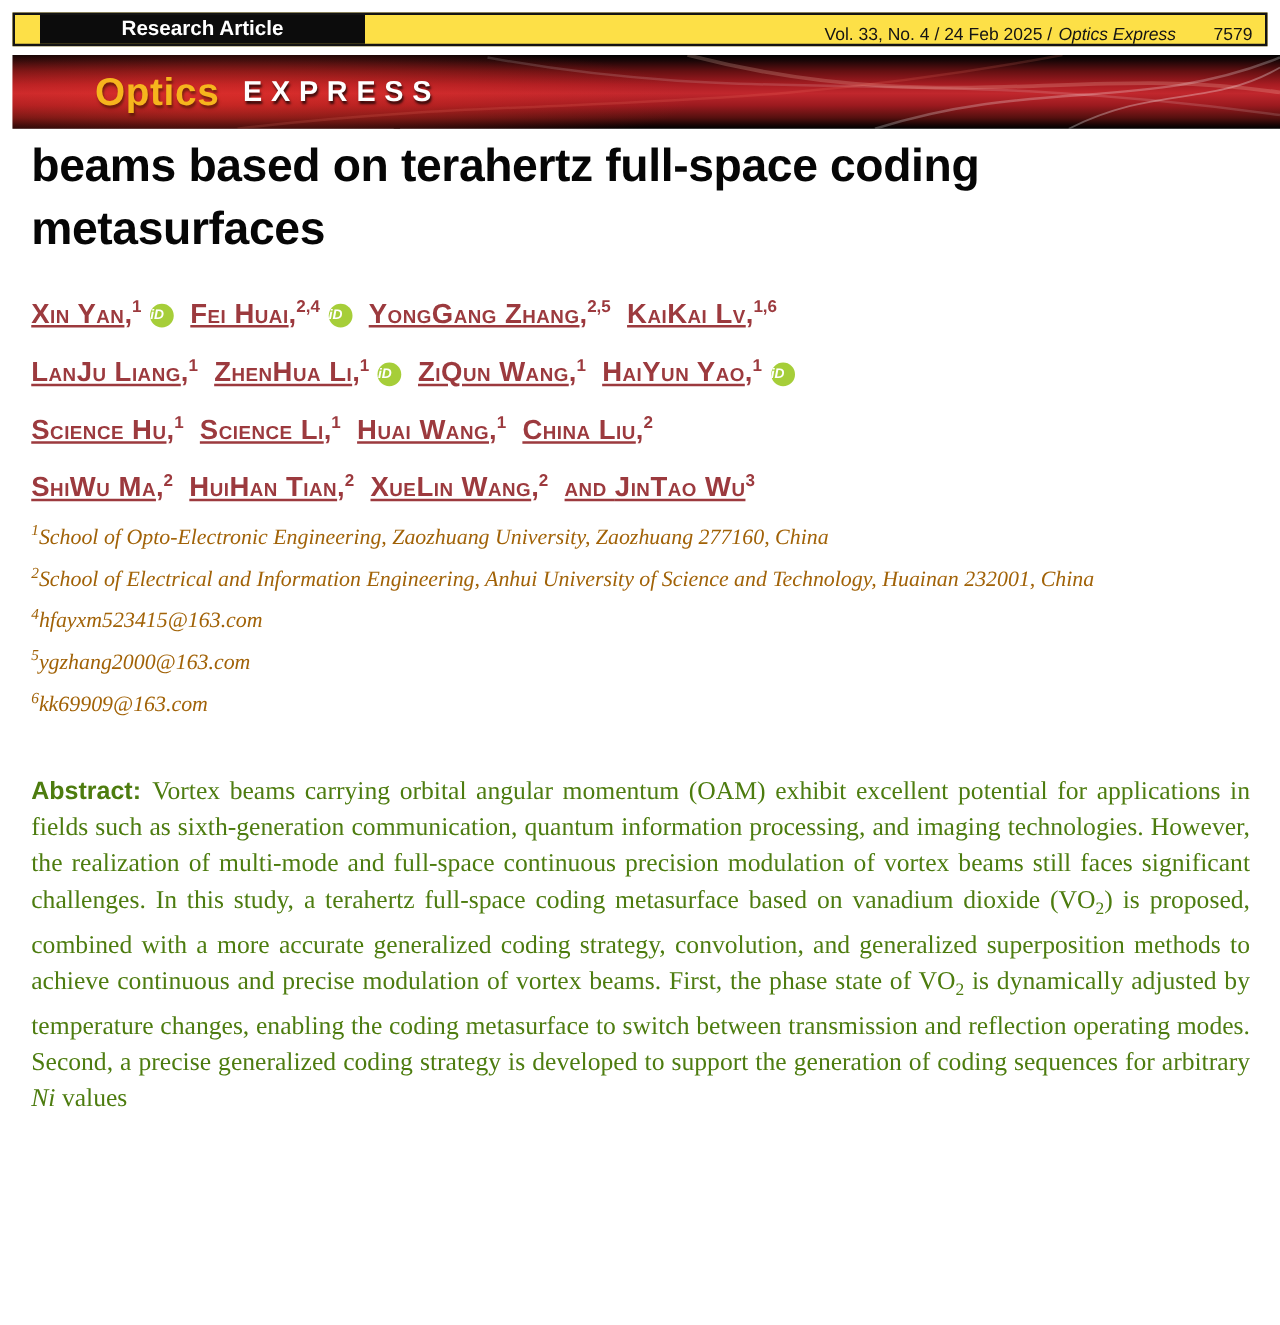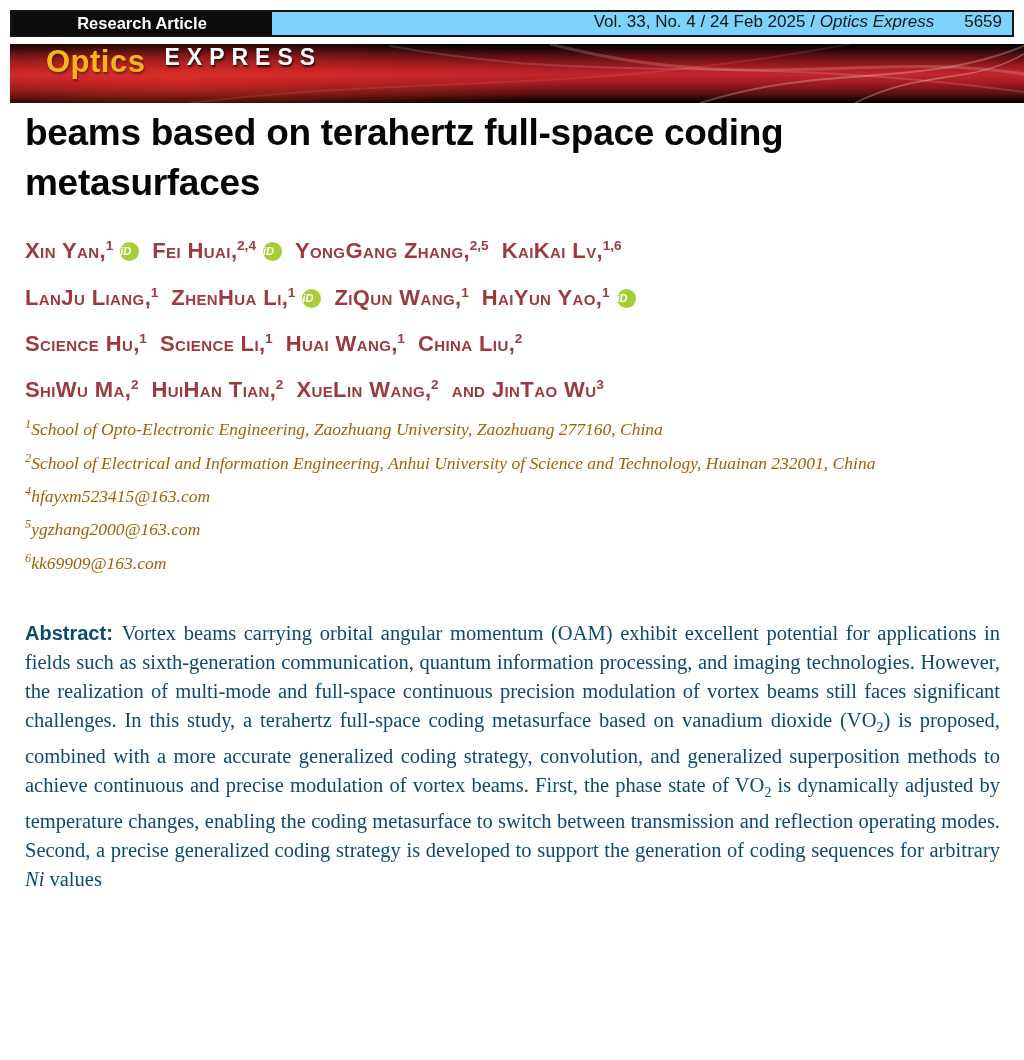--- a/index.html
+++ b/index.html
@@ -4,90 +4,90 @@
 <style>
   html,body{margin:0;padding:0;background:#e8e8e8;}
   .page{
     position:relative;width:1024px;height:1060px;margin:0 auto;
     background:#ffffff;overflow:hidden;
     font-family:"Liberation Sans",sans-serif;color:#111;
   }
   
   .strip{
     position:absolute;left:10px;right:10px;top:10px;height:27px;
-    border:2px solid #141414;box-sizing:border-box;display:flex;background:#7dd3fc;
+    border:2px solid #141414;box-sizing:border-box;display:flex;background:#fde047;padding-left:20px;
   }
   .article-type{
     background:#0c0c0c;color:#fff;font-weight:bold;font-size:16.5px;
     width:260px;text-align:center;line-height:23px;flex:0 0 auto;
   }
   .citation{
-    flex:1;display:flex;justify-content:flex-end;align-items:flex-start;
-    font-size:17px;color:#141414;padding-right:10px;white-space:nowrap;
+    flex:1;display:flex;justify-content:flex-end;align-items:flex-end;
+    font-size:14px;color:#141414;padding-right:10px;white-space:nowrap;
   }
   .journal-it{font-style:italic;margin-left:5px;}
   .pageno{margin-left:30px;}
   
   .banner{
     position:absolute;left:10px;right:0;top:44px;height:59px;overflow:hidden;
     background-image:
       radial-gradient(ellipse 520px 70px at 170px 60%, rgba(238,50,40,.55), rgba(238,50,40,0) 72%),
       linear-gradient(180deg,#000 0%,#1c0607 8%,#641012 22%,#a81c22 40%,var(--banner-red) 52%,#9c1a1f 68%,#55100f 85%,#170404 95%,#000 100%);
   }
   .streaks{position:absolute;inset:0;width:100%;height:100%;}
-  .logo-row{position:relative;height:100%;display:flex;align-items:flex-start;padding-left:36px;z-index:2;}
+  .logo-row{position:relative;height:100%;display:flex;align-items:center;padding-left:66px;z-index:2;}
   .logo-optics{
     color:var(--gold);font-size:31px;font-weight:bold;letter-spacing:.5px;
     text-shadow:1px 2px 2px rgba(70,25,0,.65);
   }
   .logo-express{
     color:#fff;font-size:23px;font-weight:bold;letter-spacing:7px;margin-left:19px;
     text-shadow:1px 2px 2px rgba(0,0,0,.75);
   }
   
   main{padding:0 24px 0 25px;}
   .title{
     margin:58px 0 0 0;max-width:900px;
     font-size:37px;line-height:50px;font-weight:bold;color:#060606;letter-spacing:-.3px;
   }
   
   .authors{margin-top:17px;color:var(--maroon);font-weight:bold;font-size:22px;}
   .author-line{line-height:41px;white-space:nowrap;}
   .author{margin-right:13px;}
-  .name{font-variant:small-caps;letter-spacing:.4px;}
+  .name{font-variant:small-caps;letter-spacing:.4px;text-decoration:underline;}
   .asup{font-size:.62em;letter-spacing:0;}
   .orcid{
     display:inline-block;width:19px;height:19px;border-radius:50%;
     background:var(--orcid);color:#fff;text-align:left;
     font:italic bold 11px/19px "Liberation Sans",sans-serif;
     margin-left:7px;vertical-align:3px;font-variant:normal;letter-spacing:0;
   }
   
   .affils{font-family:"Liberation Serif",serif;font-style:italic;
     font-size:17.5px;line-height:28.5px;color:#a16207;max-width:990px;}
   .fsup{font-size:.7em;}
   
   .abstract{
     margin:42px 0 0 0;font-family:"Liberation Serif",serif;
-    font-size:20.5px;line-height:29px;text-align:justify;color:#0c4a6e;max-width:978px;
+    font-size:20.5px;line-height:29px;text-align:justify;color:#4d7c0f;max-width:978px;
   }
   .abs-label{font-family:"Liberation Sans",sans-serif;font-weight:bold;font-size:20px;margin-right:9px;}
   .absub{font-size:.68em;}
 </style>
 </head>
 <body>
 
 <div class="page">
 
   <div class="strip">
     <div class="article-type">Research Article</div>
     <div class="citation">
       <span>Vol. 33, No. 4 / 24 Feb 2025 /</span>
       <span class="journal-it">Optics Express</span>
-      <span class="pageno">5659</span>
+      <span class="pageno">7579</span>
     </div>
   </div>
 
   <div class="banner">
     <svg class="streaks" viewBox="0 0 1014 59" preserveAspectRatio="none" aria-hidden="true">
       <path d="M 380 2 C 600 42, 720 8, 1014 48" stroke="rgba(255,255,255,0.14)" stroke-width="2" fill="none"></path>
       <path d="M 540 0 C 740 52, 860 6, 1014 30" stroke="rgba(255,205,185,0.22)" stroke-width="3" fill="none"></path>
       <path d="M 690 59 C 820 18, 905 46, 1014 2" stroke="rgba(255,255,255,0.25)" stroke-width="2" fill="none"></path>
       <path d="M 845 59 C 915 24, 958 42, 1014 10" stroke="rgba(255,255,255,0.30)" stroke-width="1.5" fill="none"></path>
       <path d="M 180 59 C 420 30, 560 52, 840 0" stroke="rgba(255,130,110,0.16)" stroke-width="2" fill="none"></path>

